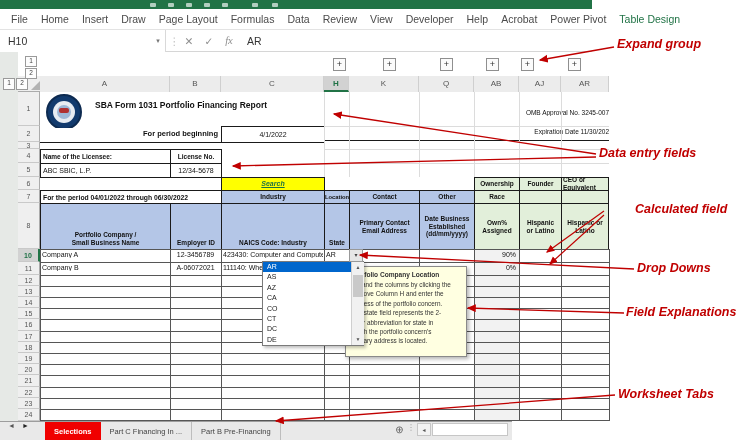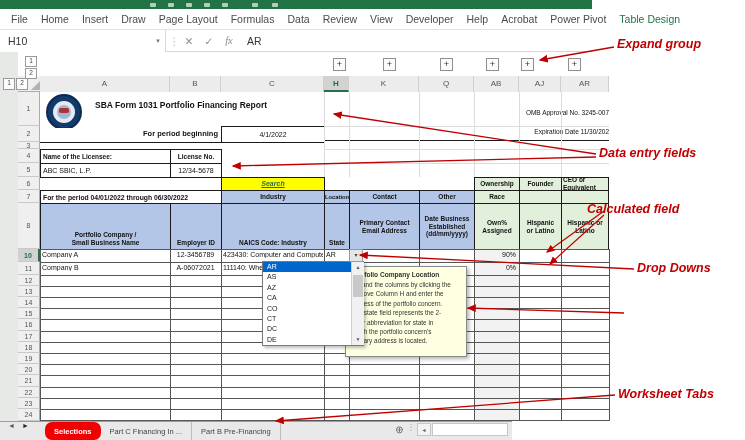--- a/index.html
+++ b/index.html
@@ -57,21 +57,21 @@
   .tooltip{left:345px;top:266px;width:122px;height:91px;background:#ffffe1;border:1px solid #8a8a8a;
            box-shadow:2px 2px 4px rgba(0,0,0,.3);z-index:20;padding:4px 5px;font-size:6.4px;color:#333;}
   .tt-title{font-weight:bold;font-size:6.6px;margin-bottom:2px;white-space:nowrap;}
   .tt-line{line-height:9.4px;white-space:nowrap;}
   
   .ann{position:absolute;color:#c00000;font-style:italic;font-weight:bold;font-size:12.5px;white-space:nowrap;z-index:45;}
   
   .tabbar{left:0;top:421px;width:512px;height:19px;background:#e9e9e9;border-top:1px solid #9d9d9d;}
   .sheettabs{position:absolute;left:45px;top:422px;height:18px;display:flex;align-items:stretch;z-index:5;}
   .stab{font-size:7.5px;color:#444;padding:0 9px;display:flex;align-items:center;border-right:1px solid #bdbdbd;white-space:nowrap;}
-  .stab.red{background:#f00000;color:#fff;font-weight:bold;border-right:none;border-radius:7px;}
+  .stab.red{background:#f00000;color:#fff;font-weight:bold;border-right:none;}
   .stab.active{background:#fff;color:#217346;font-weight:bold;border-top:2px solid #217346;border-right:1px solid #bdbdbd;}
   .navarrow{position:absolute;top:422px;font-size:7px;color:#555;}
   svg.arrows{position:absolute;left:0;top:0;z-index:40;pointer-events:none;}
 </style>
 </head>
 <body>
 
 <div id="app">
 
   <div class="abs titlebar" id="titlebar">
@@ -307,22 +307,23 @@
       <div class="stab normal">Part C Financing In ...</div>
       <div class="stab normal">Part B Pre-Financing</div>
     </div>
   <div class="abs" style="left:392px;top:422px;width:15px;height:15px;font-size:10px;color:#666;text-align:center;line-height:15px;z-index:6;">⊕</div>
   <div class="abs" style="left:407px;top:423px;width:8px;height:14px;font-size:8px;color:#999;text-align:center;">⋮</div>
   <div class="abs" style="left:417px;top:423px;width:14px;height:13px;background:#f3f3f3;border:1px solid #c6c6c6;font-size:5px;color:#555;text-align:center;line-height:12px;z-index:6;">◄</div>
   <div class="abs" style="left:432px;top:423px;width:76px;height:13px;background:#fff;border:1px solid #c6c6c6;z-index:6;"></div>
 
   <div class="ann" style="left:617px;top:37px;">Expand group</div>
   <div class="ann" style="left:599px;top:146px;">Data entry fields</div>
-  <div class="ann" style="left:587px;top:202px;">Calculated field</div>
+  <div class="ann" style="left:635px;top:202px;">Calculated field</div>
   <div class="ann" style="left:637px;top:261px;">Drop Downs</div>
+  <div class="ann" style="left:626px;top:305px;">Field Explanations</div>
   <div class="ann" style="left:618px;top:387px;">Worksheet Tabs</div>
 
   <svg class="arrows" width="745" height="440" viewBox="0 0 745 440">
     <defs>
       <marker id="ah" markerWidth="8" markerHeight="7" refX="6" refY="3" orient="auto">
         <path d="M0,0 L7,3 L0,6 z" fill="#c00000"></path>
       </marker>
     </defs>
     <line x1="614" y1="47" x2="540" y2="60" stroke="#c00000" stroke-width="1.3" marker-end="url(#ah)"></line>
     <line x1="596" y1="154" x2="334" y2="114" stroke="#c00000" stroke-width="1.3" marker-end="url(#ah)"></line>

